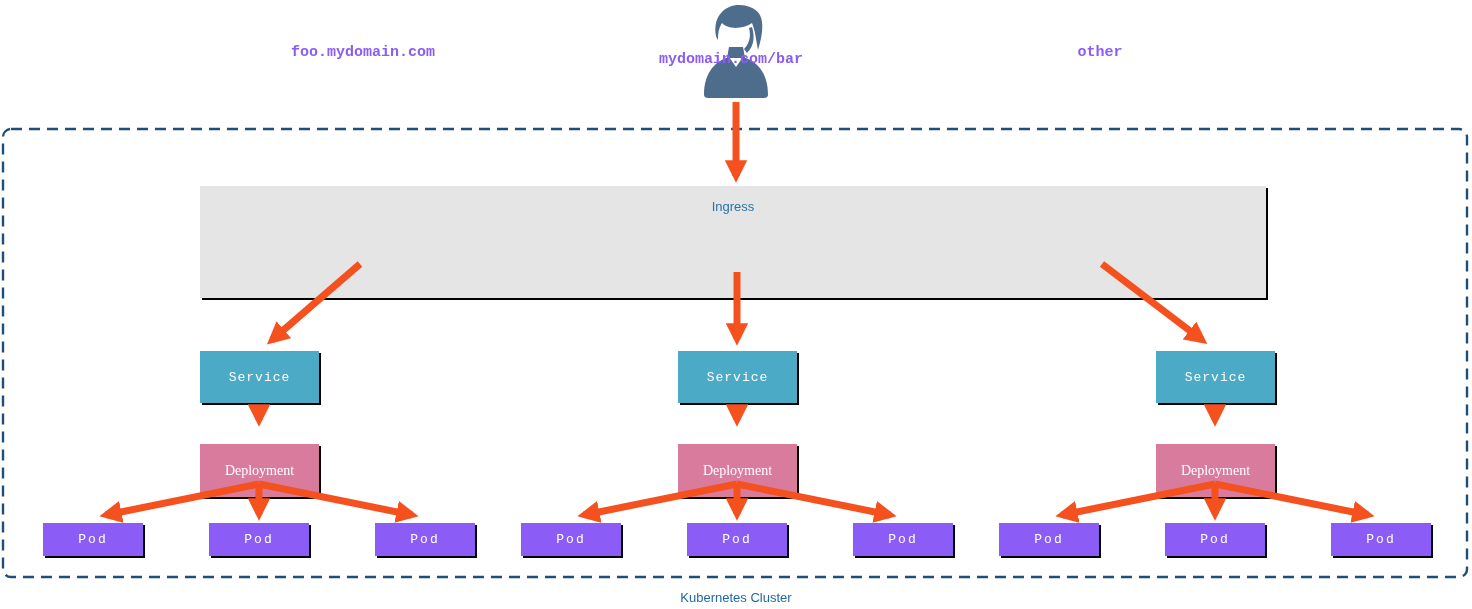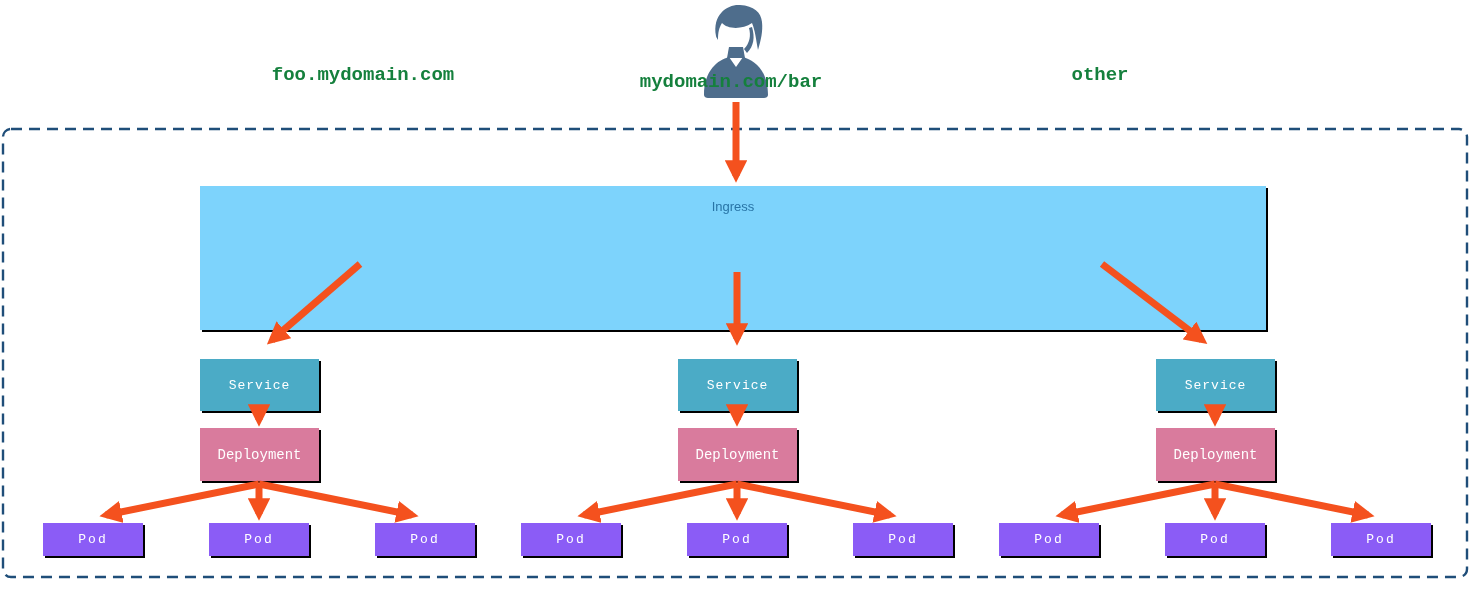--- a/index.html
+++ b/index.html
@@ -3,43 +3,43 @@
 <meta charset="utf-8">
 <style>
   html,body{margin:0;padding:0;background:#fff;}
   .canvas{
     position:relative;width:1472px;height:609px;background:#ffffff;
     font-family:"Liberation Sans",sans-serif;overflow:hidden;
   }
   .overlay{position:absolute;left:0;top:0;width:1472px;height:609px;z-index:6;pointer-events:none;}
   .user-icon{position:absolute;left:694px;top:2px;width:84px;height:100px;z-index:2;}
   .ingress-panel{
-    position:absolute;left:200px;top:186px;width:1066px;height:144px;
-    background:#7dd3fc;box-shadow:2px 2px 0 #000;z-index:1;
+    position:absolute;left:200px;top:186px;width:1066px;height:112px;
+    background:#e5e5e5;box-shadow:2px 2px 0 #000;z-index:1;
   }
   .ingress-title{
     position:absolute;left:0;top:13px;width:100%;text-align:center;
     color:#2874a6;font-size:13px;
   }
   .route-label{
-    position:absolute;top:64px;transform:translateX(-50%);
-    font-family:"Liberation Mono",monospace;font-weight:bold;font-size:19px;
-    color:#15803d;white-space:nowrap;z-index:2;
+    position:absolute;top:44px;transform:translateX(-50%);
+    font-family:"Liberation Mono",monospace;font-weight:bold;font-size:15px;
+    color:#8b5cf6;white-space:nowrap;z-index:2;
   }
   .box{
     position:absolute;display:flex;align-items:center;justify-content:center;
     color:#ffffff;box-shadow:2px 2px 0 #000;z-index:2;white-space:nowrap;
   }
   .service{
     width:119px;height:52px;top:351px;background:#4babc6;
-    font-family:"Liberation Mono",monospace;font-size:13px;letter-spacing:1px;margin-top:8px;
+    font-family:"Liberation Mono",monospace;font-size:13px;letter-spacing:1px;
   }
   .deployment{
-    width:119px;height:53px;top:428px;background:#d97b9d;
-    font-family:Liberation Mono, monospace;font-size:14px;
+    width:119px;height:53px;top:444px;background:#d97b9d;
+    font-family:Liberation Serif, serif;font-size:14px;
   }
   .pod{
     width:100px;height:33px;top:523px;background:#8b5cf6;
     font-family:"Liberation Mono",monospace;font-size:13px;letter-spacing:2px;
   }
   .cluster-label{
     position:absolute;left:0;top:590px;width:100%;text-align:center;
     color:#2069a8;font-size:13px;z-index:2;
   }
 </style>
@@ -77,20 +77,21 @@
   <div class="box pod" style="left:521px;">Pod</div>
   <div class="box pod" style="left:687px;">Pod</div>
   <div class="box pod" style="left:853px;">Pod</div>
 
   <div class="box service" style="left:1156px;">Service</div>
   <div class="box deployment" style="left:1156px;">Deployment</div>
   <div class="box pod" style="left:999px;">Pod</div>
   <div class="box pod" style="left:1165px;">Pod</div>
   <div class="box pod" style="left:1331px;">Pod</div>
 
+  <div class="cluster-label">Kubernetes Cluster</div>
 
   <svg class="overlay" viewBox="0 0 1472 609" aria-hidden="true">
     <defs>
       <marker id="ah" viewBox="0 0 10 10" refX="7" refY="5" markerWidth="3.2" markerHeight="3.2" orient="auto">
         <path d="M0 0 L10 5 L0 10 Z" fill="#f4511e"></path>
       </marker>
     </defs>
 
     <rect x="3" y="129" width="1464" height="448" rx="8" fill="none" stroke="#1f4e79" stroke-width="2.4" stroke-dasharray="11 7"></rect>
 

